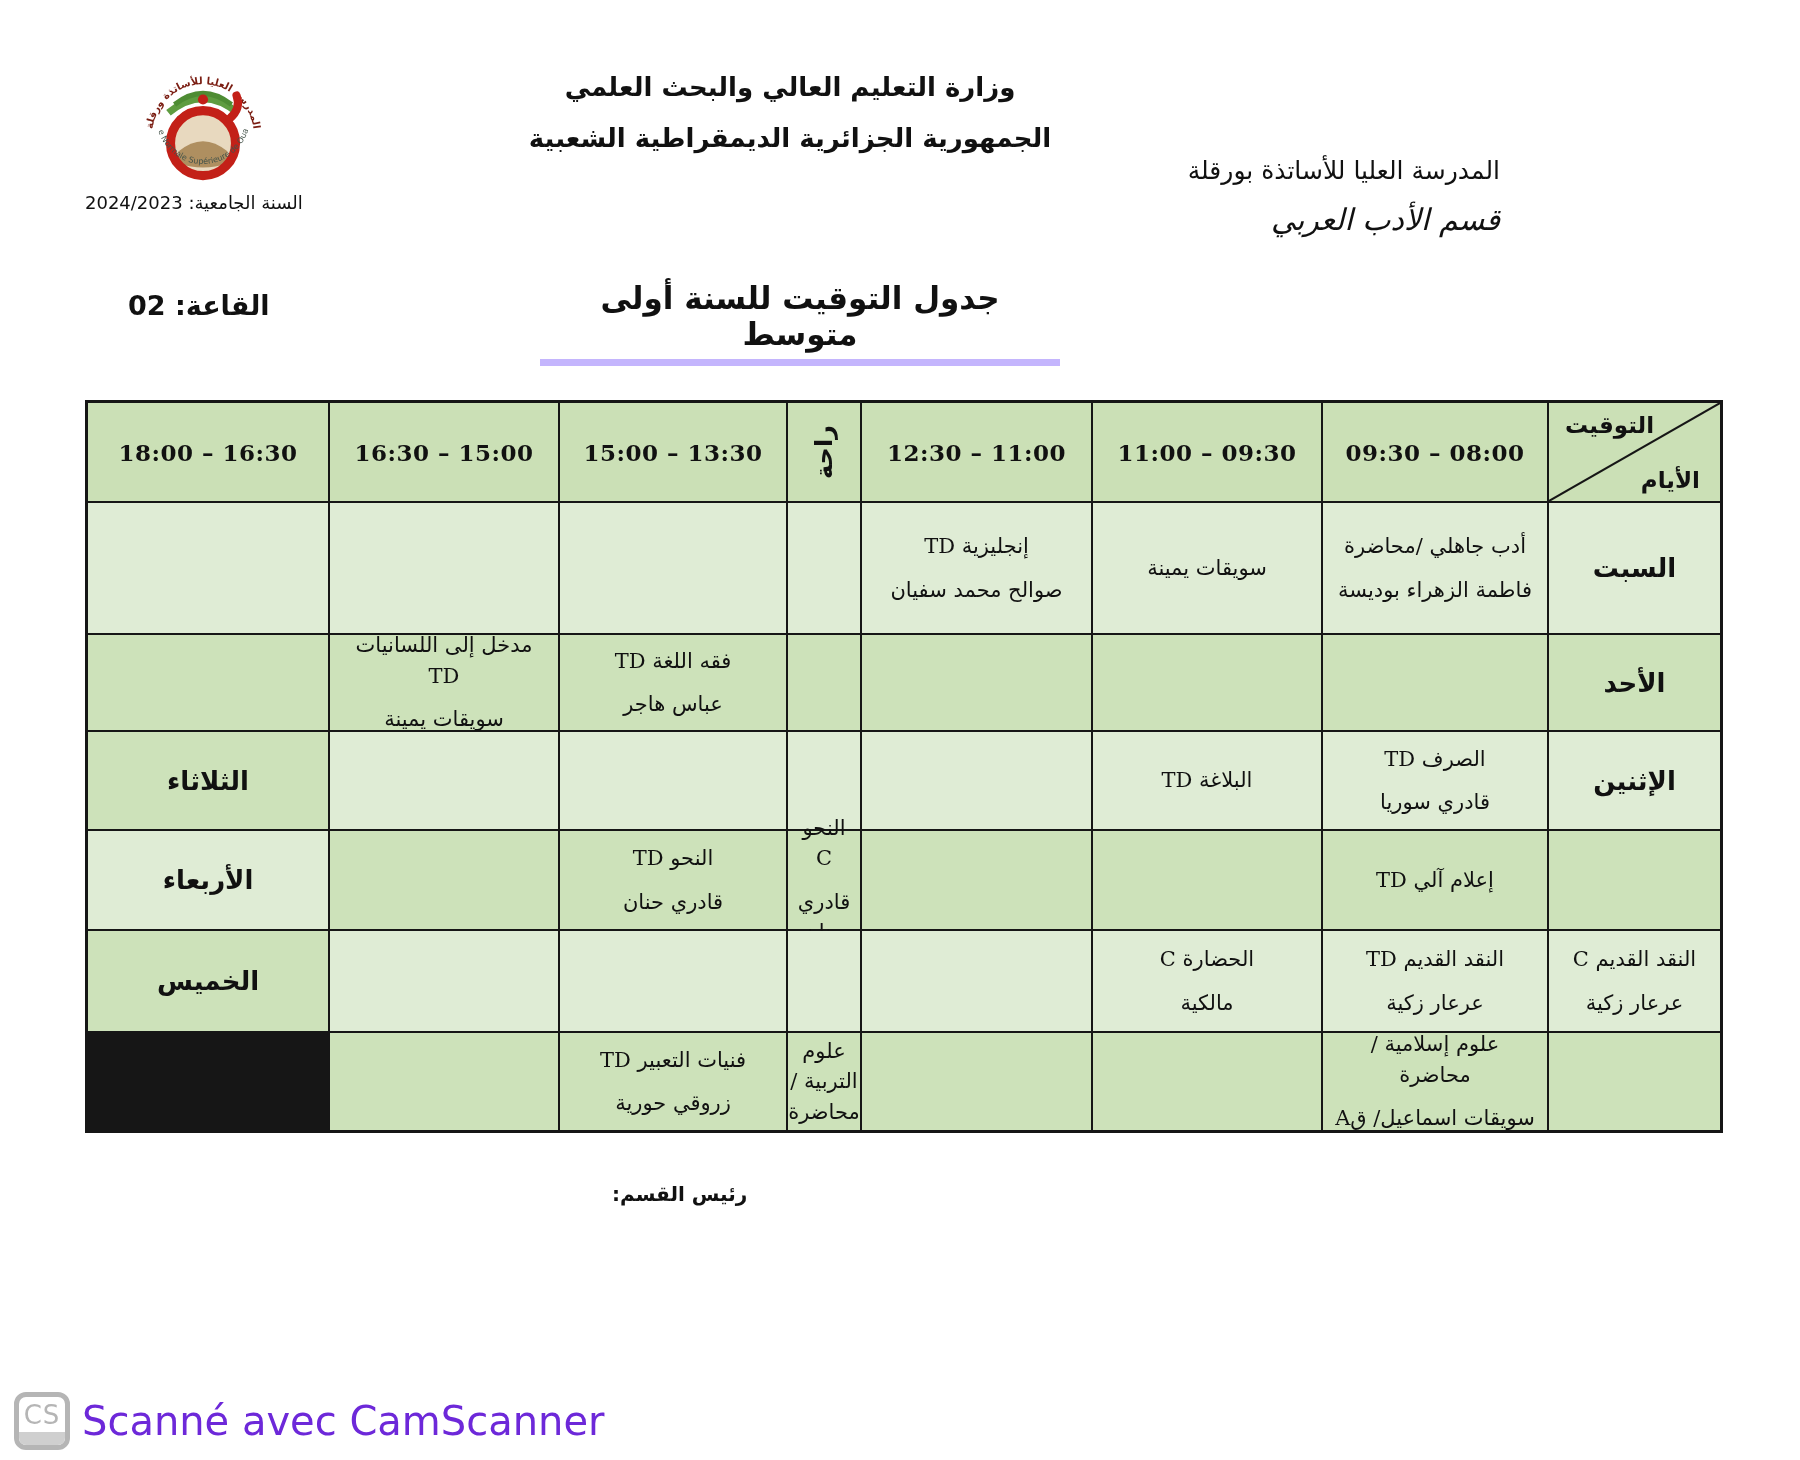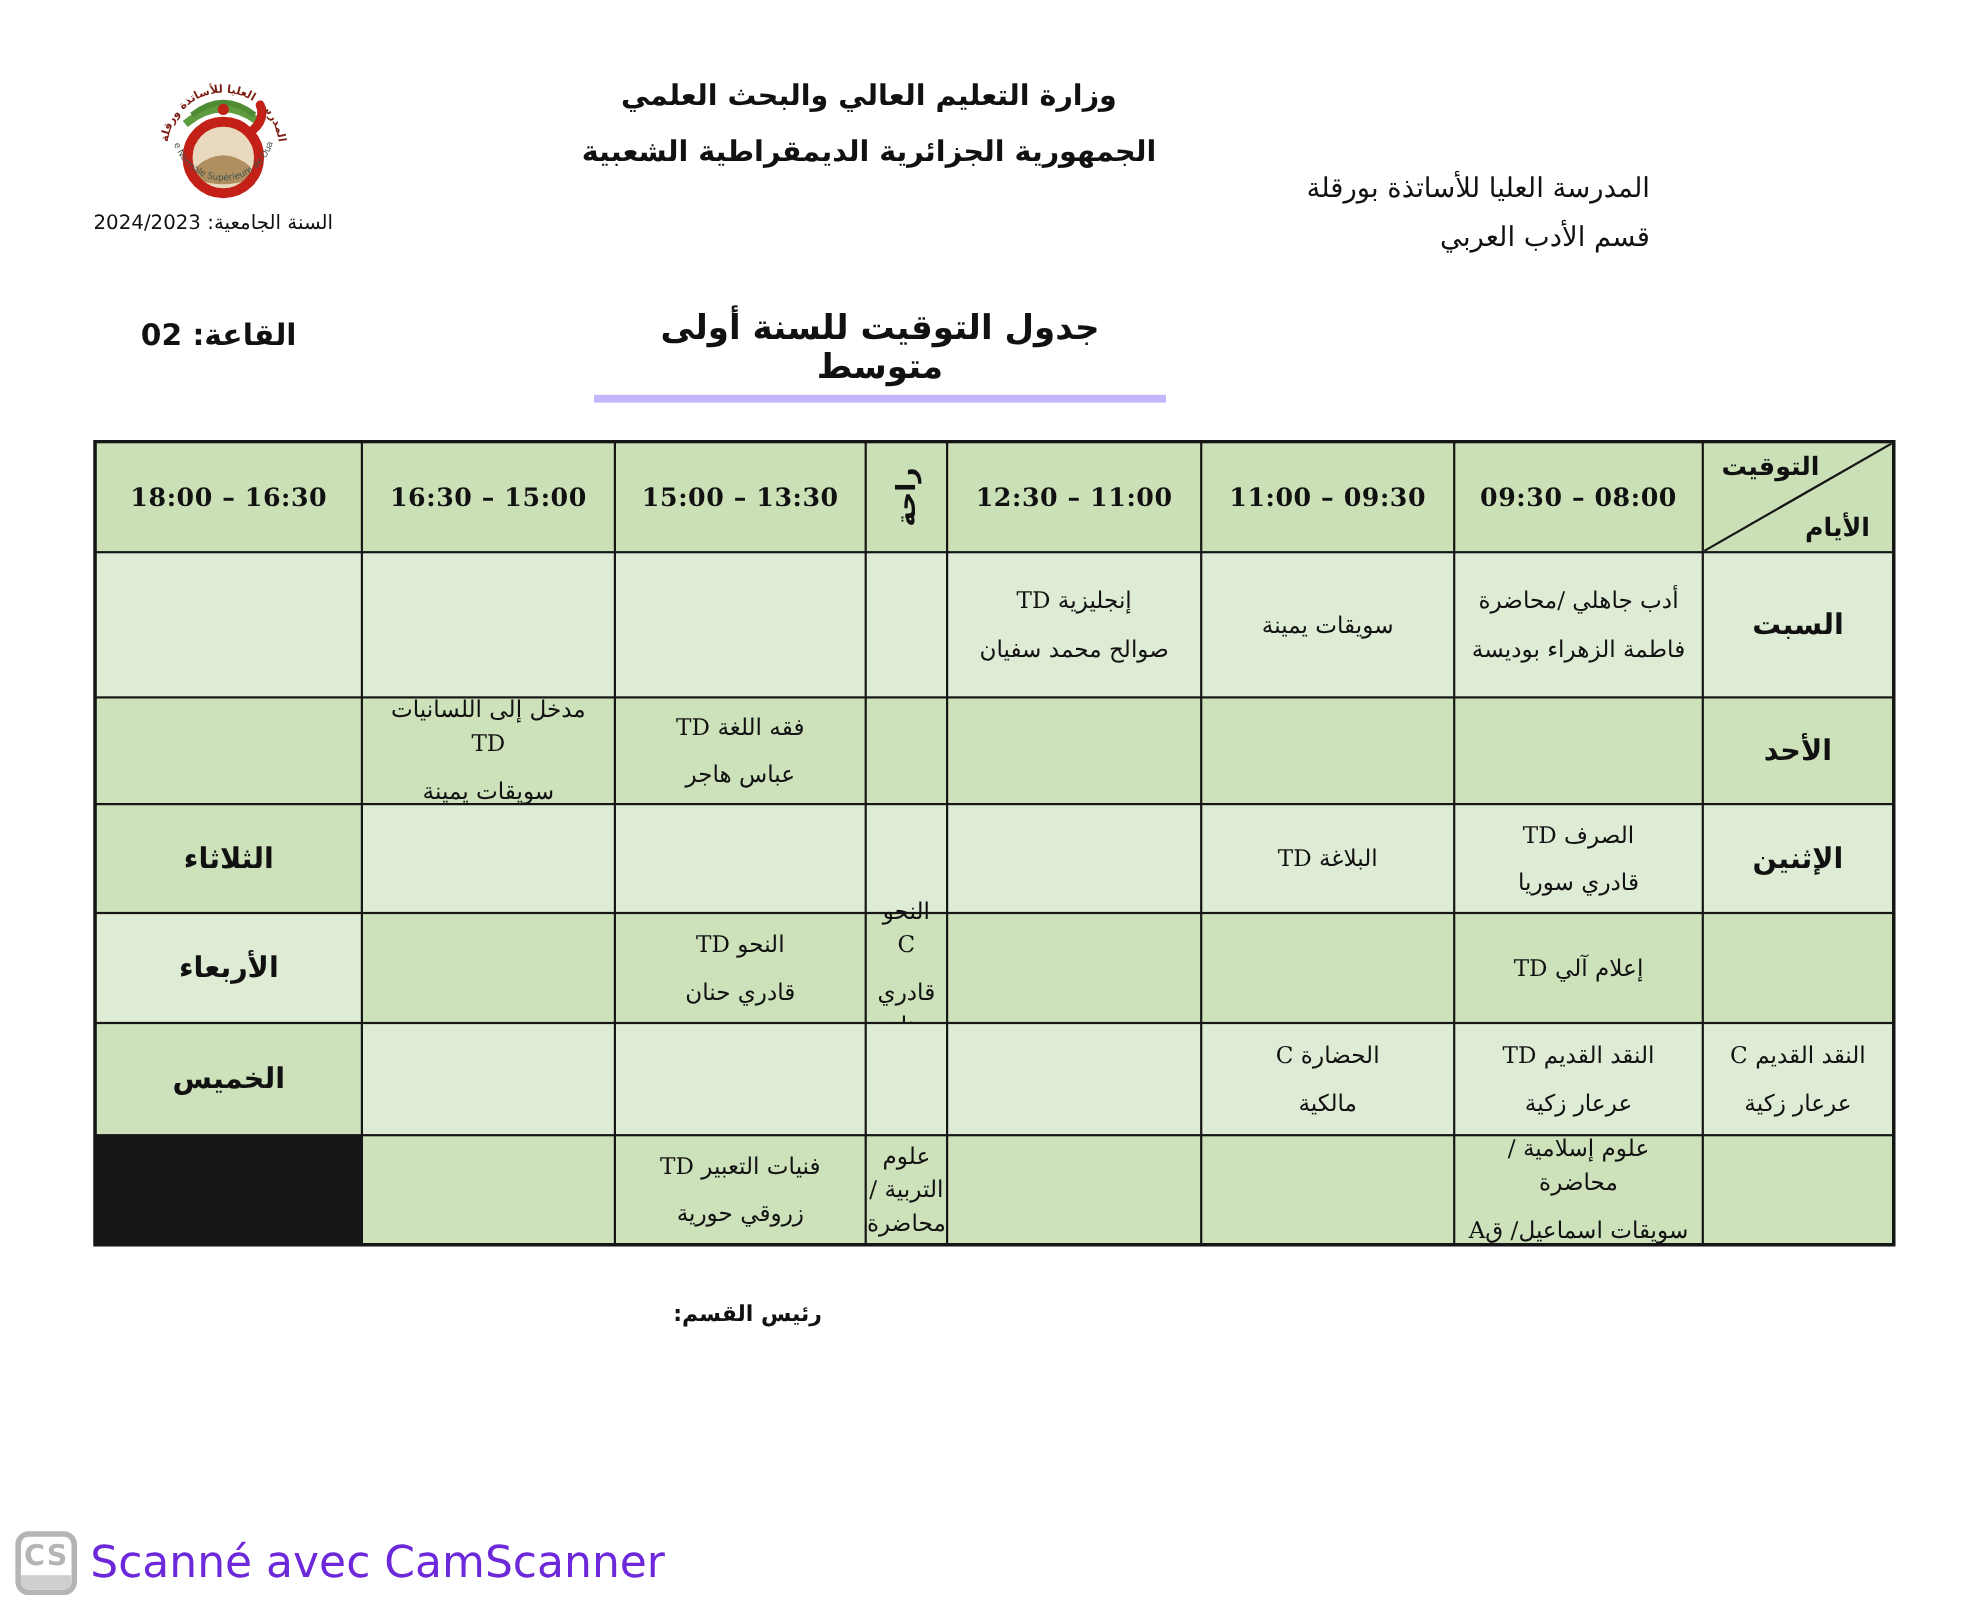--- a/index.html
+++ b/index.html
@@ -4,21 +4,21 @@
 <style>
   html,body{margin:0;padding:0;background:#ffffff;}
   #page{position:relative;width:1800px;height:1460px;background:#ffffff;overflow:hidden;
         font-family:"DejaVu Sans",sans-serif;color:#111;}
 
   
   .hdr-center{position:absolute;left:520px;top:62px;width:540px;text-align:center;direction:rtl;}
   .hdr-center .line{font-size:26px;font-weight:bold;line-height:1.95;}
   .hdr-right{position:absolute;right:300px;top:148px;text-align:right;direction:rtl;}
   .hdr-right .line1{font-size:25px;line-height:1.8;}
-  .hdr-right .line2{font-size:25px;line-height:1.8;}
+  .hdr-right .line2{font-size:30px;line-height:1.8;font-style:italic;}
   .acad-year{position:absolute;left:85px;top:192px;font-size:18px;direction:rtl;text-align:right;}
 
   .logo{position:absolute;left:138px;top:68px;width:130px;height:130px;}
 
   
   .doc-title{position:absolute;left:540px;top:280px;width:520px;text-align:center;direction:rtl;}
   .doc-title span{display:inline-block;font-size:31px;font-weight:bold;
                   border-bottom:7px solid #c4b5fd;padding:0 6px 7px 6px;}
   .room{position:absolute;left:128px;top:290px;font-size:27px;font-weight:bold;direction:rtl;}
 
@@ -46,21 +46,21 @@
   .corner-top{position:absolute;top:9px;left:16px;font-size:23px;font-weight:bold;}
   .corner-bottom{position:absolute;bottom:8px;right:20px;font-size:23px;font-weight:bold;}
 
   
   .sign-label{position:absolute;left:612px;top:1182px;font-size:20px;font-weight:bold;direction:rtl;}
 
   .cs-badge{position:absolute;left:14px;top:1392px;width:56px;height:58px;background:#ffffff;
             border:5px solid #b5b5b5;border-radius:12px;box-sizing:border-box;
             display:flex;flex-direction:column;overflow:hidden;}
   .cs-letters{flex:1;display:flex;align-items:center;justify-content:center;
-              font-size:26px;font-weight:bold;color:#b5b5b5;letter-spacing:1px;}
+              font-size:26px;font-weight:normal;color:#b5b5b5;letter-spacing:1px;}
   .cs-strip{height:13px;background:#cfcfcf;}
   .cs-text{position:absolute;left:82px;top:1398px;font-size:40px;color:#6d28d9;}
 </style>
 </head>
 <body>
 
 <div id="page">
 
   <div class="logo">
     <svg viewBox="0 0 128 128" width="130" height="130">

